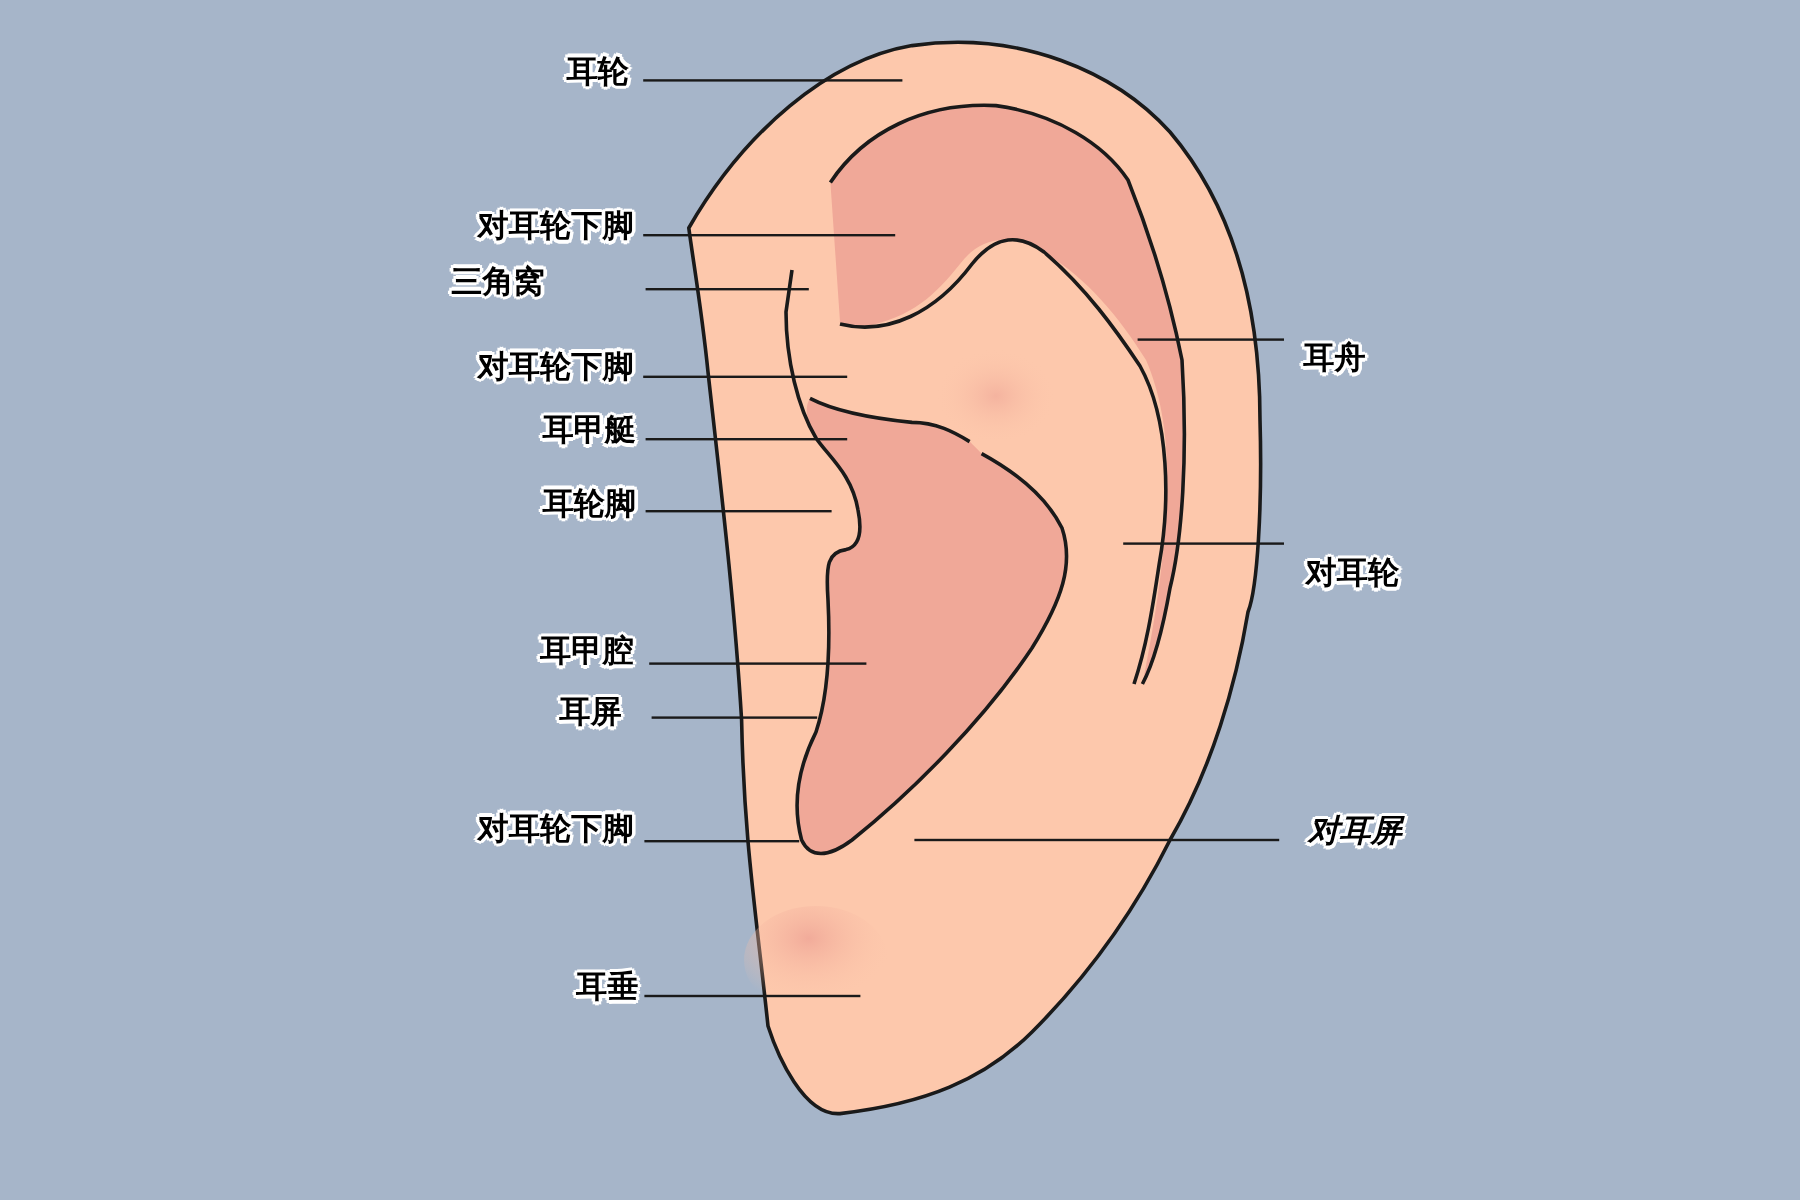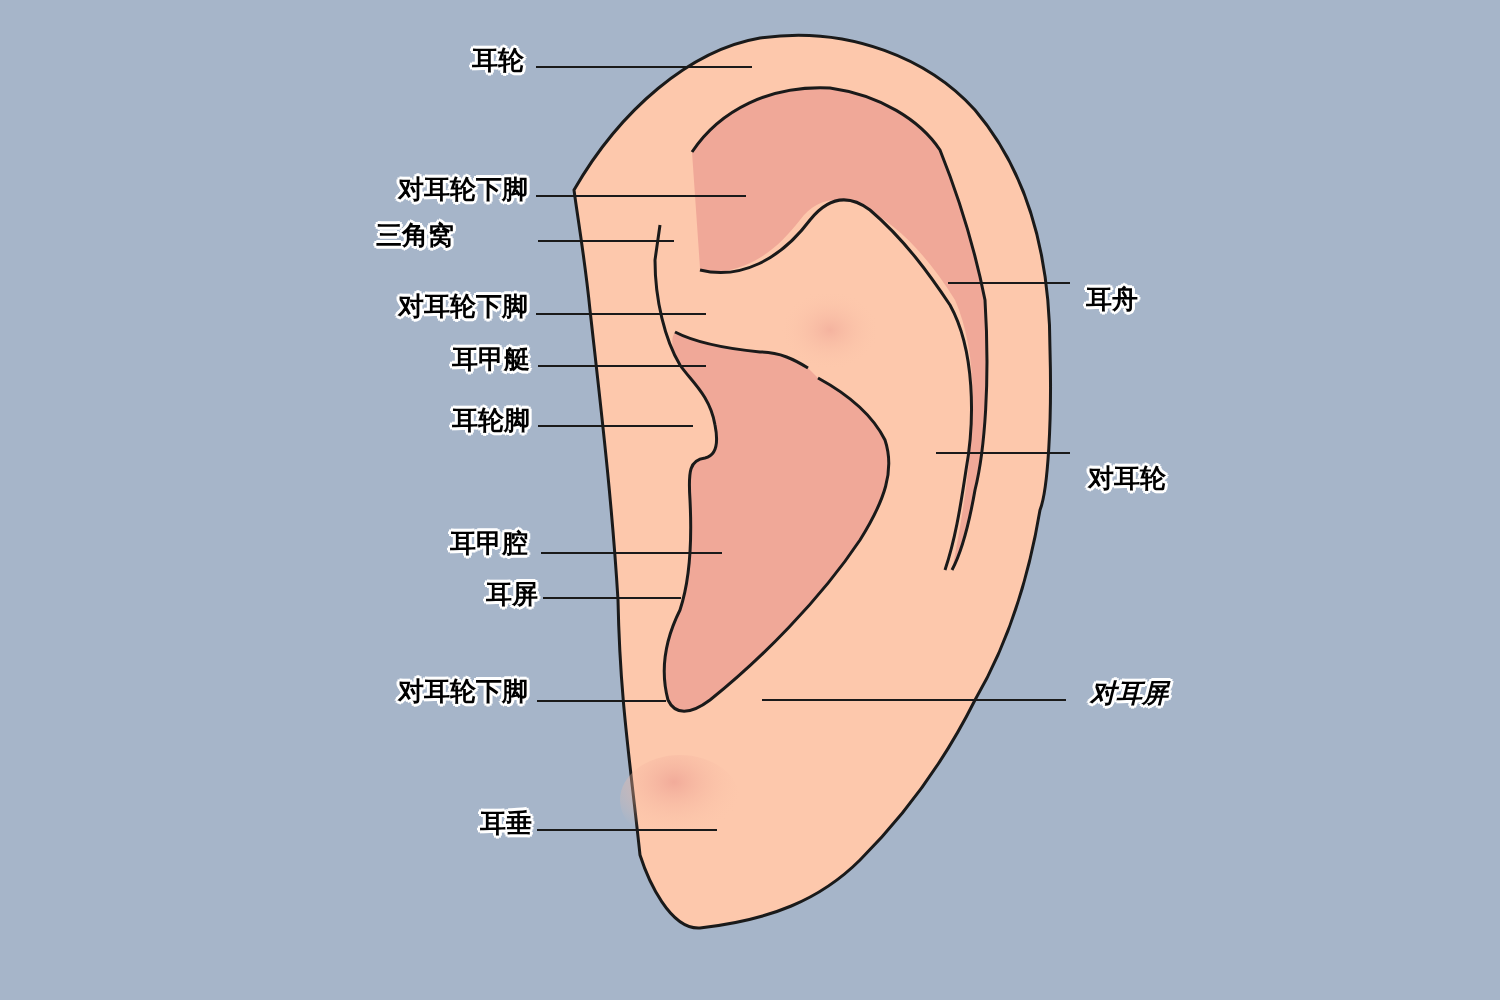--- a/index.html
+++ b/index.html
@@ -62,21 +62,21 @@
 
 <div class="label left" style="left:300px;top:346px;width:230px;">耳甲艇</div>
 <div class="leader" style="left:538px;top:365px;width:168px;"></div>
 
 <div class="label left" style="left:300px;top:407px;width:230px;">耳轮脚</div>
 <div class="leader" style="left:538px;top:425px;width:155px;"></div>
 
 <div class="label left" style="left:300px;top:530px;width:228px;">耳甲腔</div>
 <div class="leader" style="left:541px;top:552px;width:181px;"></div>
 
-<div class="label left" style="left:308px;top:581px;width:230px;">耳屏</div>
+<div class="label left" style="left:288px;top:581px;width:230px;">耳屏</div>
 <div class="leader" style="left:543px;top:597px;width:138px;"></div>
 
 <div class="label left" style="left:298px;top:678px;width:230px;">对耳轮下脚</div>
 <div class="leader" style="left:537px;top:700px;width:129px;"></div>
 
 <div class="label left" style="left:300px;top:810px;width:232px;">耳垂</div>
 <div class="leader" style="left:537px;top:829px;width:180px;"></div>
 
 <div class="leader" style="left:948px;top:282px;width:122px;"></div>
 <div class="label" style="left:1086px;top:263px;margin-top:23px;">耳舟</div>

